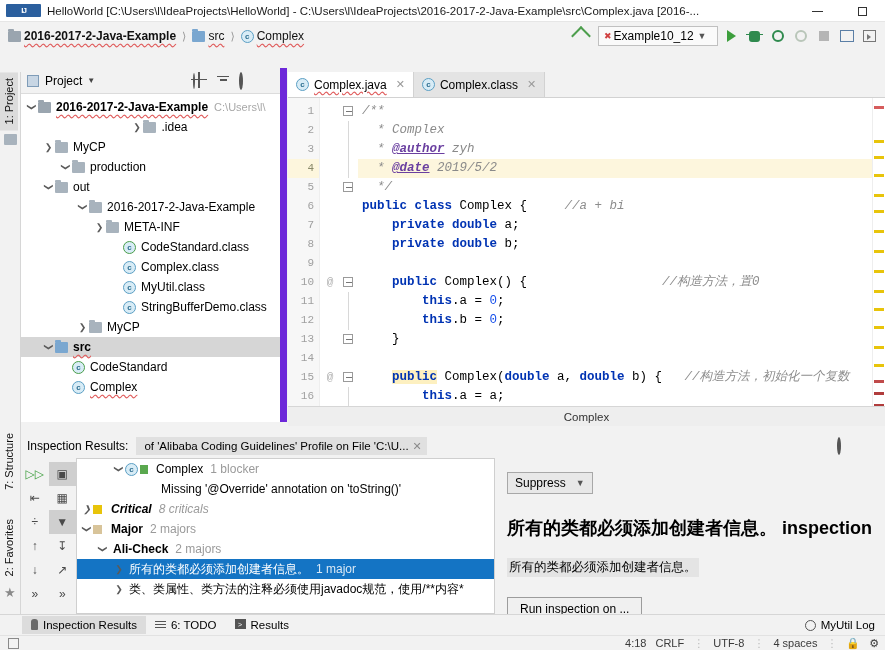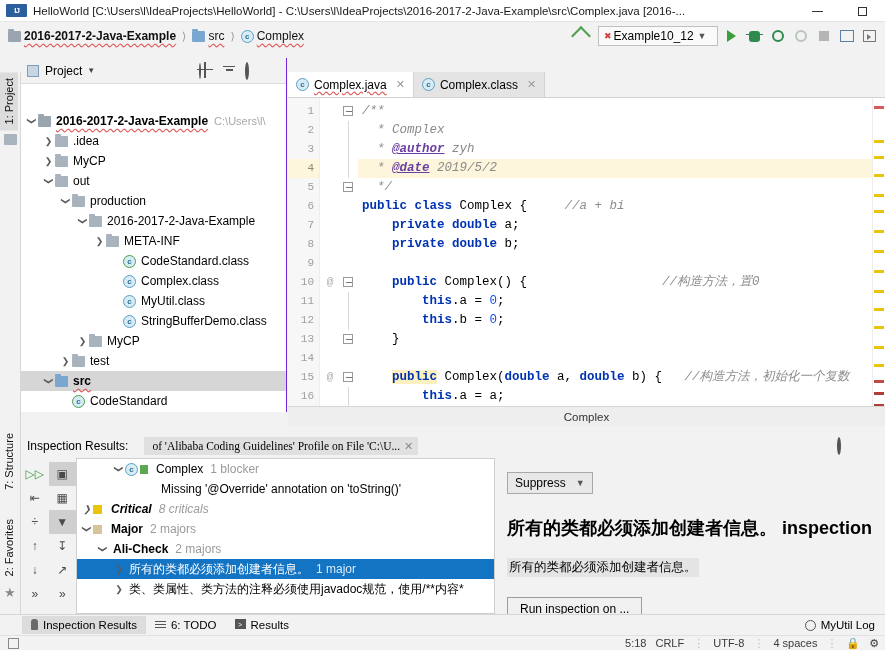--- a/index.html
+++ b/index.html
@@ -12,21 +12,21 @@
     -webkit-font-smoothing:antialiased;
   }
   .ide{ position:relative; width:885px; height:650px; background:#f2f2f2; }
 
   
   .titlebar{
     height:22px; background:#ffffff; display:flex; align-items:center;
     border-bottom:1px solid #e6e6e6; padding-left:6px; position:relative;
   }
   .tb-logo{
-    width:21px;height:13px;background:#2b5f9e;color:#fff;font-size:8px;
+    width:35px;height:13px;background:#2b5f9e;color:#fff;font-size:8px;
     display:flex;align-items:center;justify-content:center;font-weight:bold;
     border-radius:1px;margin-right:6px;letter-spacing:-1px;
   }
   .tb-title{ font-size:11.5px; color:#1a1a1a; white-space:nowrap; overflow:hidden; }
   .tb-win{ position:absolute; right:0; top:0; height:22px; display:flex; }
   .tb-btn{ width:45px; height:22px; display:flex; align-items:center; justify-content:center;
            font-size:11px; color:#333; }
   .tb-btn .minus{ display:block; width:11px; height:1px; background:#333; }
   .tb-btn .sq{ display:block; width:9px; height:9px; border:1px solid #333; }
 
@@ -85,22 +85,22 @@
   }
   .vtab.sel{ background:#dcdcdc; }
   .rail-top{ position:absolute; top:0; left:0; }
   .rail-mid{ position:absolute; bottom:118px; left:0; }
   .rail-bot{ position:absolute; bottom:32px; left:0; }
   .rail-icon{ position:absolute; left:4px; width:13px;height:11px;background:#a8b3bd;border-radius:1px;}
   .star{ position:absolute; left:4px; bottom:14px; color:#8a8a8a; font-size:13px; }
 
   
   .projpanel{
-    position:absolute; left:21px; top:58px; width:266px; height:354px;
-    background:#ffffff; border-right:1px solid #6d28d9; display:flex; flex-direction:column;gap:24px;
+    position:absolute; left:21px; top:68px; width:266px; height:354px;
+    background:#ffffff; border-right:7px solid #6d28d9; display:flex; flex-direction:column;
   }
   .proj-header{
     height:26px; background:#f2f2f2; display:flex; align-items:center; padding:0 6px;
     border-bottom:1px solid #dcdcdc; position:relative;
   }
   .proj-header .lbl{ font-size:12px; margin-left:6px; }
   .proj-header .sq{ width:12px;height:12px;background:#c8d6e4;border:1px solid #7f9cb8;}
   .proj-header .caret{ margin-left:5px; font-size:8px; color:#444; }
   .ph-right{ position:absolute; right:4px; display:flex; gap:9px; align-items:center; }
   .ph-ic{ width:14px;height:14px; position:relative; }
@@ -169,21 +169,21 @@
     justify-content:center; font-size:11.5px; color:#333;
   }
 
   
   .inspect{
     position:absolute; left:21px; top:434px; right:0; bottom:36px; background:#f2f2f2;
     display:flex; flex-direction:column;
   }
   .insp-head{ height:24px; display:flex; align-items:center; padding-left:6px; position:relative; }
   .insp-head .t1{ font-size:12px; }
-  .insp-chip{ margin-left:16px; background:#e0e0e0; padding:3px 18px 3px 8px; font-size:11.5px; position:relative;font-family:Liberation Serif, serif; }
+  .insp-chip{ margin-left:8px; background:#e0e0e0; padding:3px 18px 3px 8px; font-size:11.5px; position:relative; }
   .insp-chip .x{ position:absolute; right:5px; top:3px; color:#8a8a8a; font-size:11px;}
   .insp-head .right{ position:absolute; right:8px; display:flex; gap:12px; align-items:center;}
 
   .insp-body{ flex:1; display:flex; min-height:0; }
   .insp-rail{ width:55px; background:#f2f2f2; display:grid; grid-template-columns:1fr 1fr;
               align-content:start; padding-top:4px; }
   .ir{ height:24px; display:flex;align-items:center;justify-content:center; color:#4a4a4a; font-size:12px;}
   .ir.act{ background:#cfcfcf; }
   .ir.green{ color:#3c9e3c; }
 
@@ -320,40 +320,40 @@
         <span class="ph-ic"><span class="ic-min"></span></span>
       </div>
     </div>
     <div class="tree" id="project-tree">
         <div class="trow" style="padding-left: 4px;">
           <span class="tw d"></span>
           <span class="ic-folder mod"></span>
           <span class="tlabel bold wavy">2016-2017-2-Java-Example</span>
           <span class="tpath">C:\Users\l\</span>
         </div>
-        <div class="trow" style="padding-left: 21px;">
+        <div class="trow" style="padding-left: 21px; justify-content: center;">
           <span class="tw r"></span>
           <span class="ic-folder"></span>
           <span class="tlabel">.idea</span>
         </div>
         <div class="trow" style="padding-left: 21px;">
           <span class="tw r"></span>
           <span class="ic-folder"></span>
           <span class="tlabel">MyCP</span>
         </div>
+        <div class="trow" style="padding-left: 38px;">
+          <span class="tw d"></span>
+          <span class="ic-folder"></span>
+          <span class="tlabel">production</span>
+        </div>
         <div class="trow" style="padding-left: 21px;">
           <span class="tw d"></span>
           <span class="ic-folder"></span>
           <span class="tlabel">out</span>
         </div>
-        <div class="trow" style="padding-left: 38px;">
-          <span class="tw d"></span>
-          <span class="ic-folder"></span>
-          <span class="tlabel">production</span>
-        </div>
         <div class="trow" style="padding-left: 55px;">
           <span class="tw d"></span>
           <span class="ic-folder"></span>
           <span class="tlabel">2016-2017-2-Java-Example</span>
         </div>
         <div class="trow" style="padding-left: 72px;">
           <span class="tw r"></span>
           <span class="ic-folder"></span>
           <span class="tlabel">META-INF</span>
         </div>
@@ -374,25 +374,20 @@
         </div>
         <div class="trow" style="padding-left: 89px;">
           <span class="tw"></span>
           <span class="ic-class">c</span>
           <span class="tlabel">StringBufferDemo.class</span>
         </div>
         <div class="trow" style="padding-left: 55px;">
           <span class="tw r"></span>
           <span class="ic-folder"></span>
           <span class="tlabel">MyCP</span>
-        </div>
-        <div class="trow" style="padding-left: 38px;">
-          <span class="tw r"></span>
-          <span class="ic-folder"></span>
-          <span class="tlabel">test</span>
         </div>
         <div class="trow sel" style="padding-left: 21px;">
           <span class="tw d"></span>
           <span class="ic-folder blue"></span>
           <span class="tlabel bold wavy">src</span>
         </div>
         <div class="trow" style="padding-left: 38px;">
           <span class="tw"></span>
           <span class="ic-class" style="border-color: rgb(74, 158, 74);">c</span>
           <span class="tlabel">CodeStandard</span>
@@ -616,21 +611,21 @@
     </div>
     <div class="right">
       <span class="ic-ring"></span>
       <span>MyUtil Log</span>
     </div>
   </div>
 
   <div class="statusbar">
     <span class="sb-left"></span>
     <span class="sb-right">
-      <span>5:18</span>
+      <span>4:18</span>
       <span>CRLF</span>
       <span class="sb-sep">⋮</span>
       <span>UTF-8</span>
       <span class="sb-sep">⋮</span>
       <span>4 spaces</span>
       <span class="sb-sep">⋮</span>
       <span>🔒</span>
       <span>⚙</span>
     </span>
   </div>

